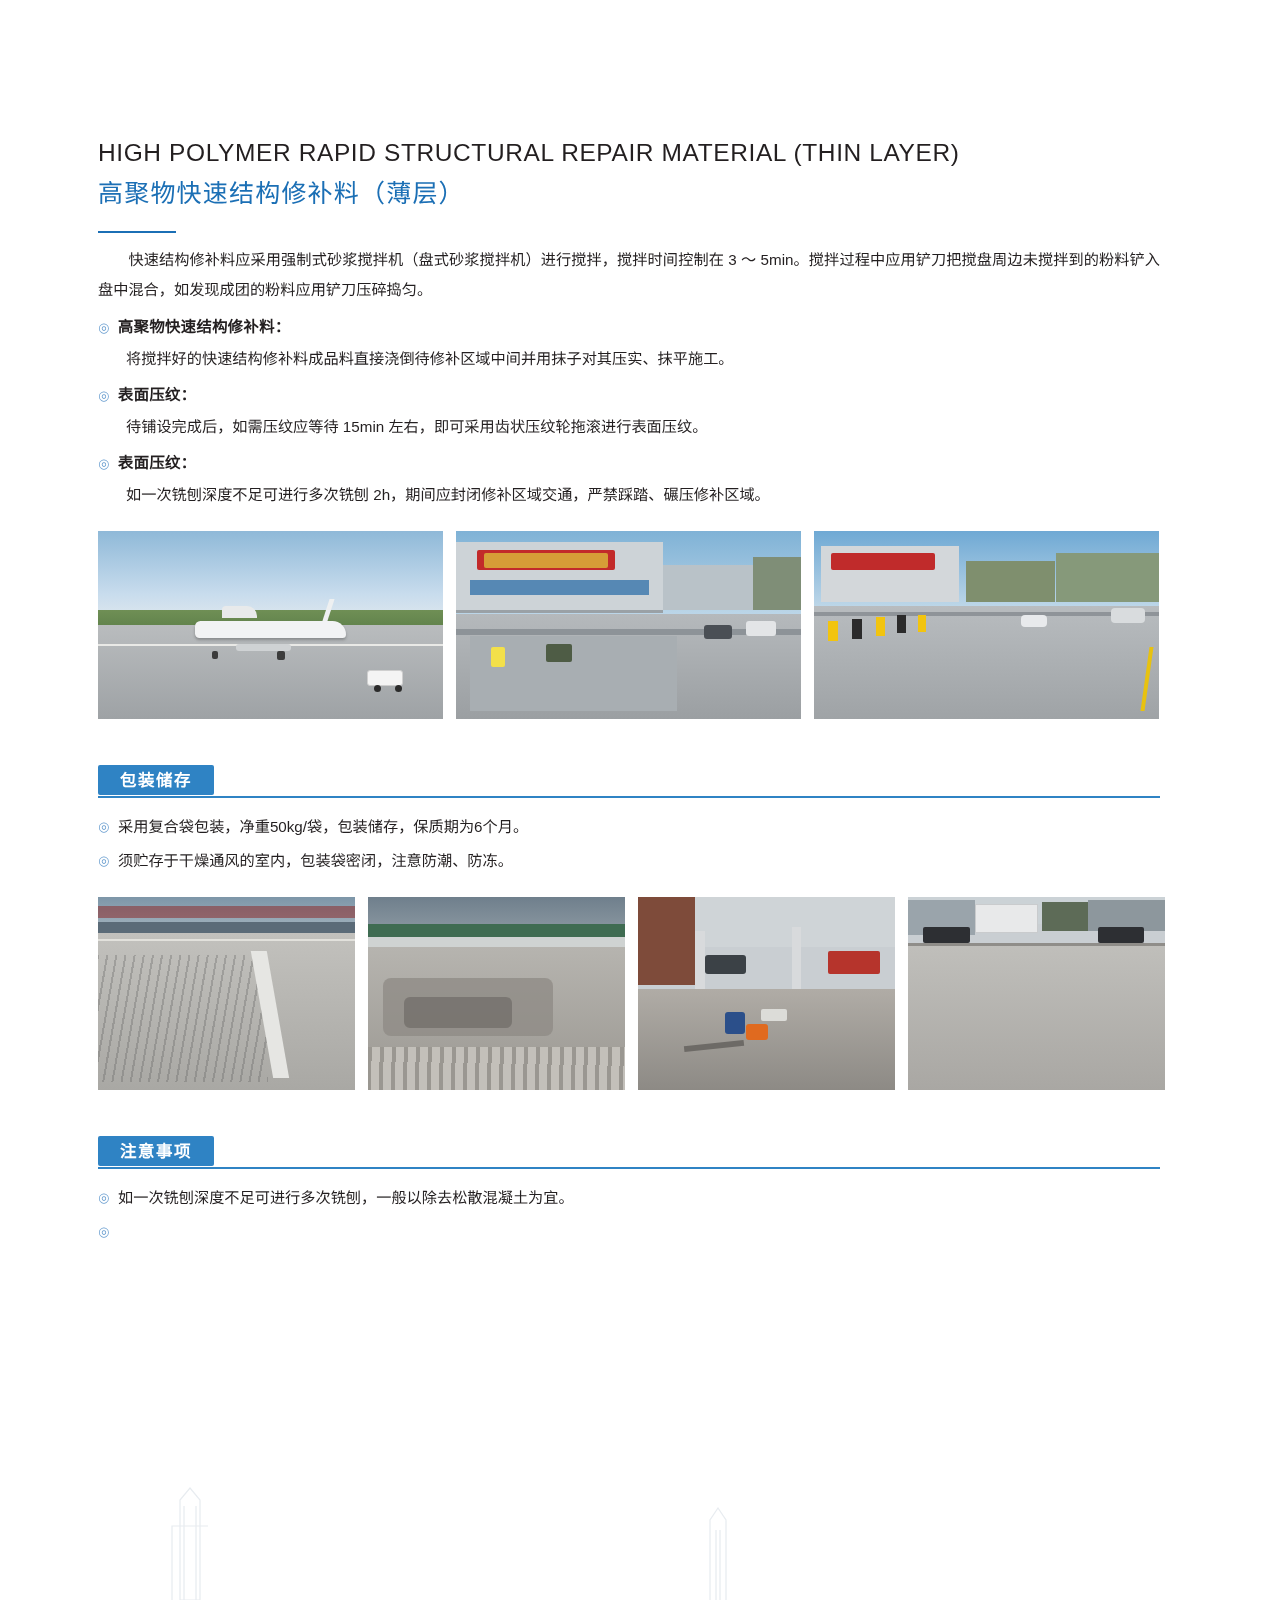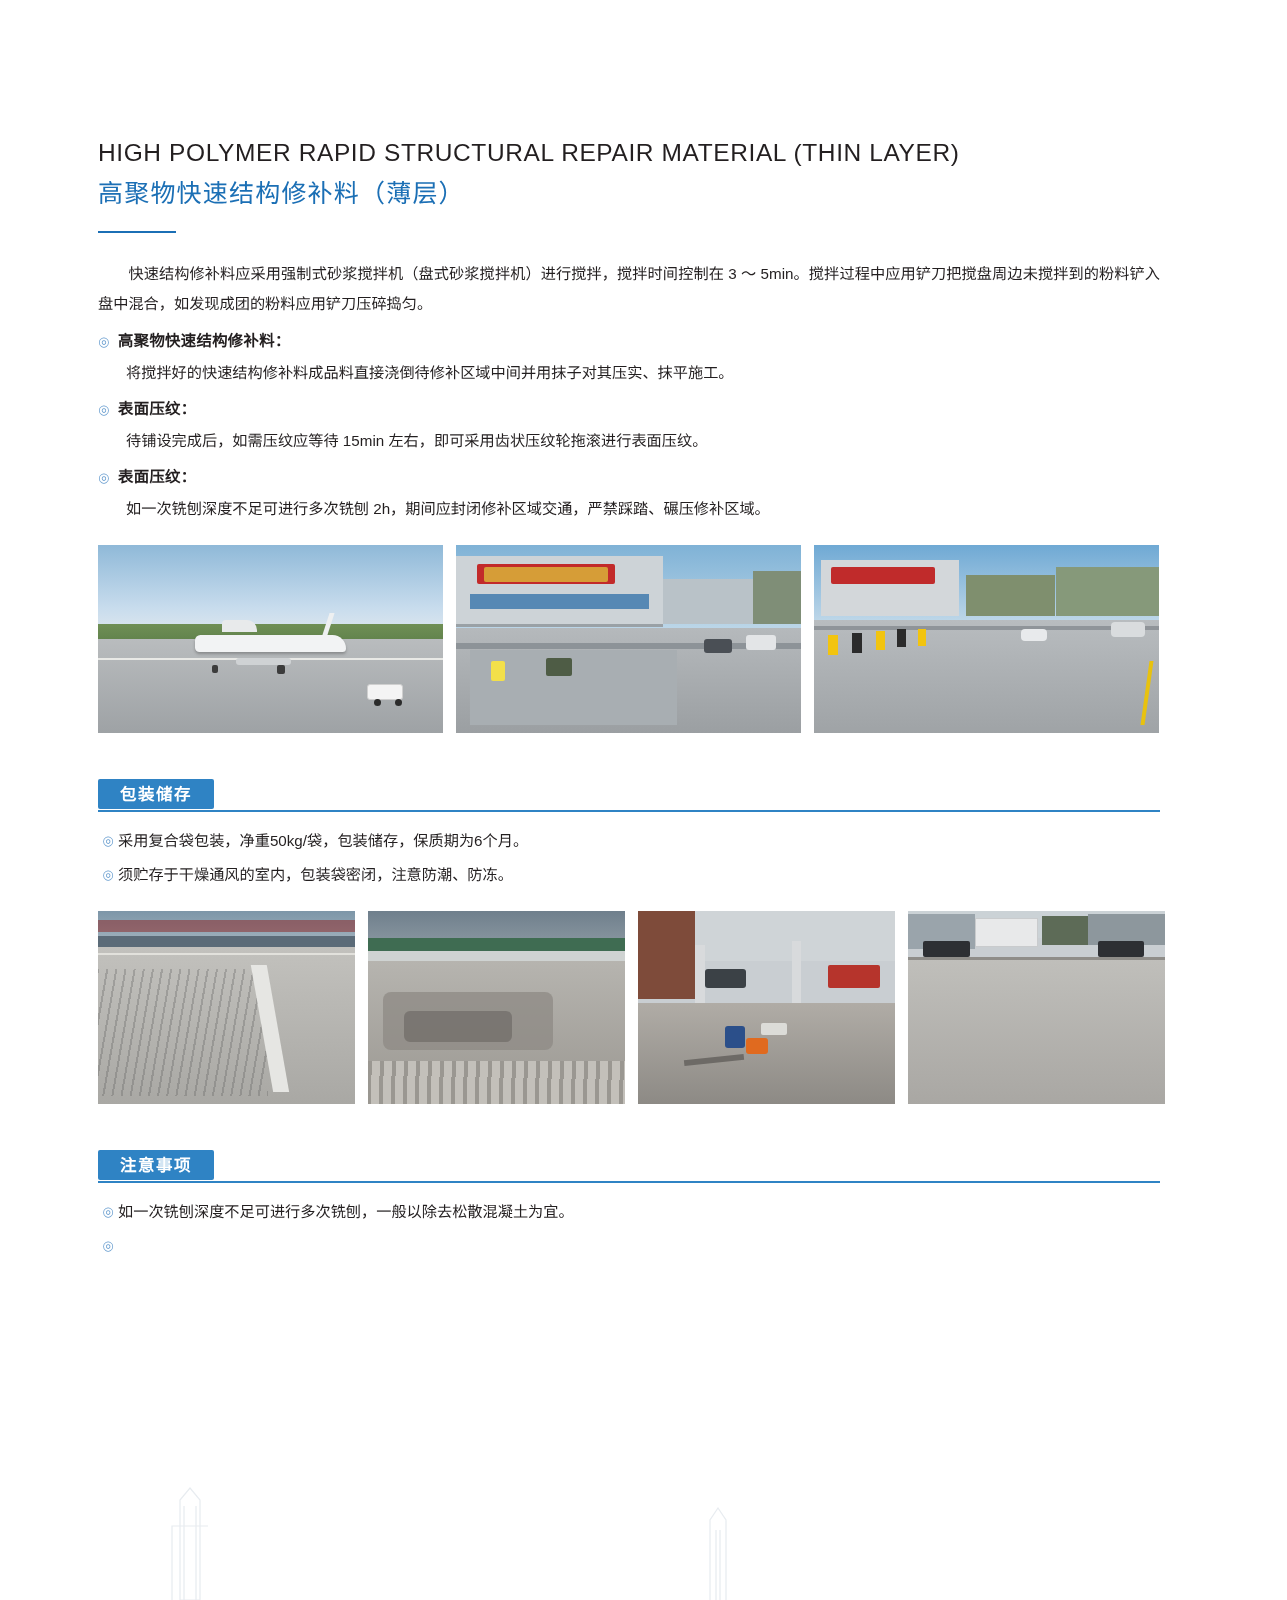--- a/index.html
+++ b/index.html
@@ -47,21 +47,21 @@
     line-height: 1.25;
   }
   .title-rule {
     margin-top: 22px;
     width: 78px;
     height: 2.5px;
     background: #1b6fb5;
   }
   
   .para {
-    margin-top: 26px;
+    margin-top: 12px;
     font-size: 15.2px;
     line-height: 1.95;
     color: #231f20;
     text-align: justify;
   }
   .para.indent { text-indent: 2em; }
 
   .bullet-row {
     display: flex;
     align-items: flex-start;
@@ -116,21 +116,20 @@
     position: absolute; left: 0; right: 0; top: 0;
     background: linear-gradient(#8fb9d8, #c8dced 70%, #dfe8ee);
   }
   .photo .ground {
     position: absolute; left: 0; right: 0; bottom: 0;
     background: linear-gradient(#a8a9ab, #8e9194);
   }
   
   .section {
     margin-top: 46px;
-    text-align: center;
   }
   .sec-head {
     position: relative;
     height: 30px;
   }
   .sec-tab {
     position: absolute;
     left: 0; top: 0;
     height: 30px;
     padding: 0 22px 0 22px;

